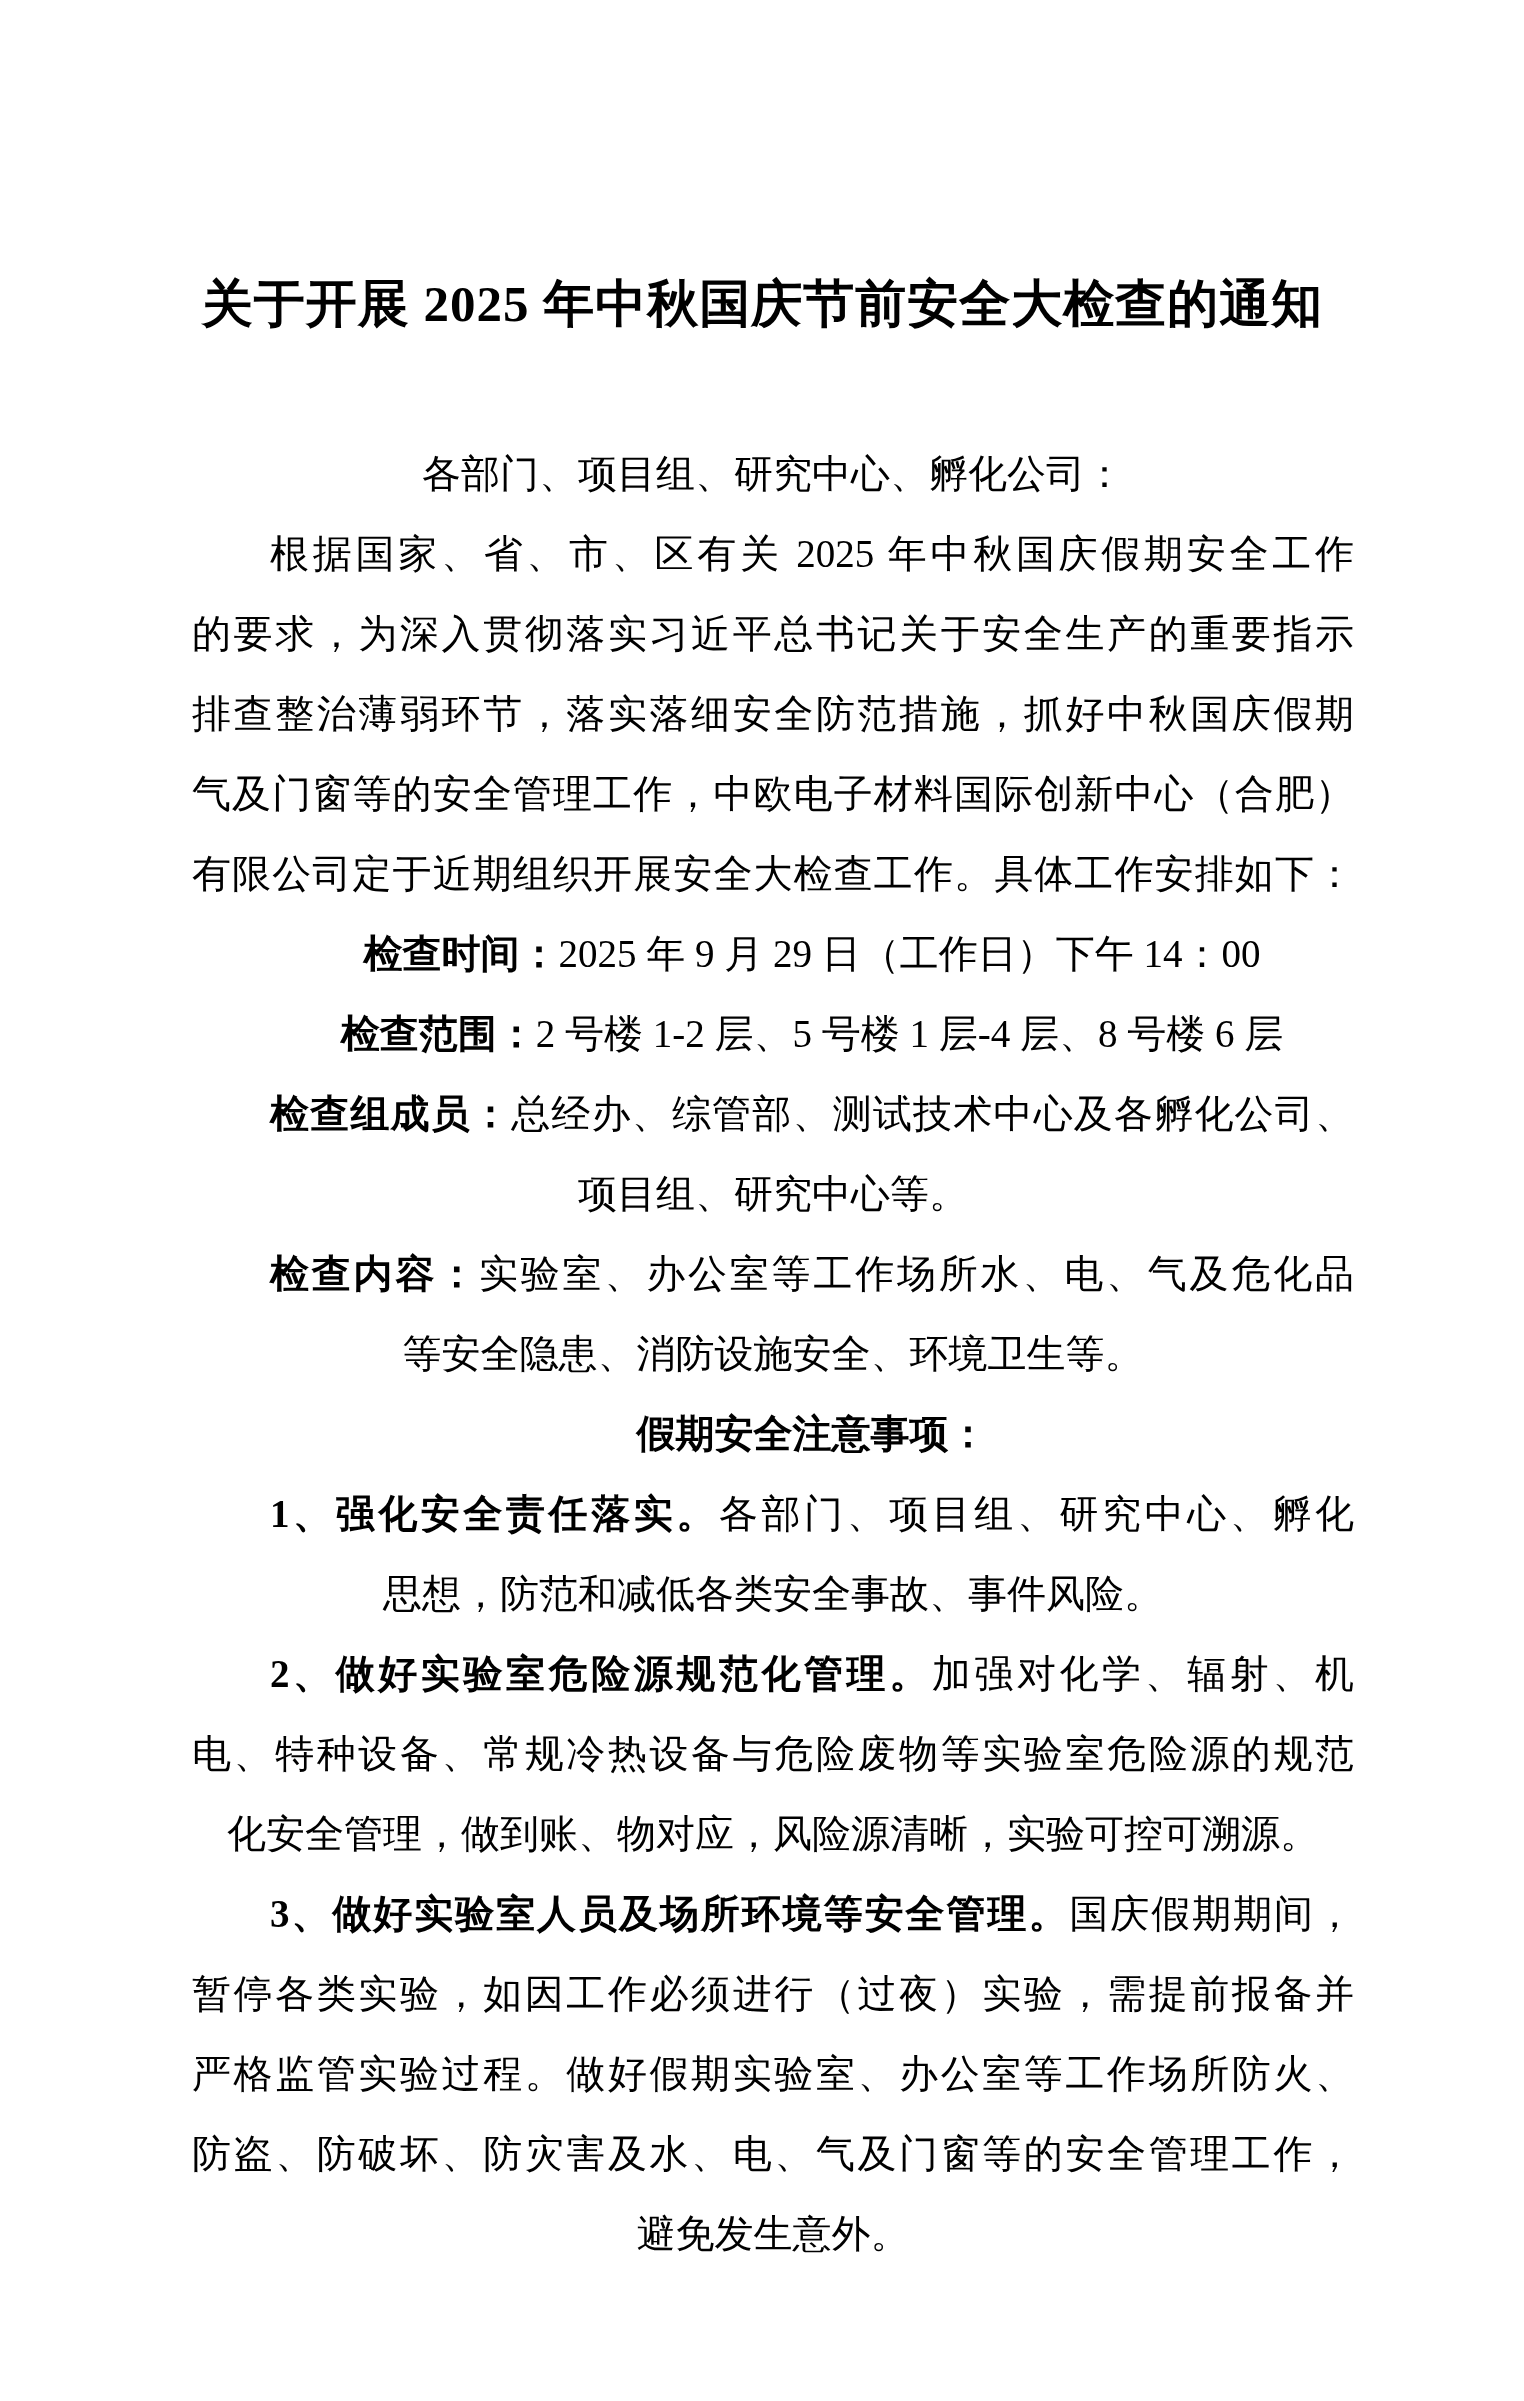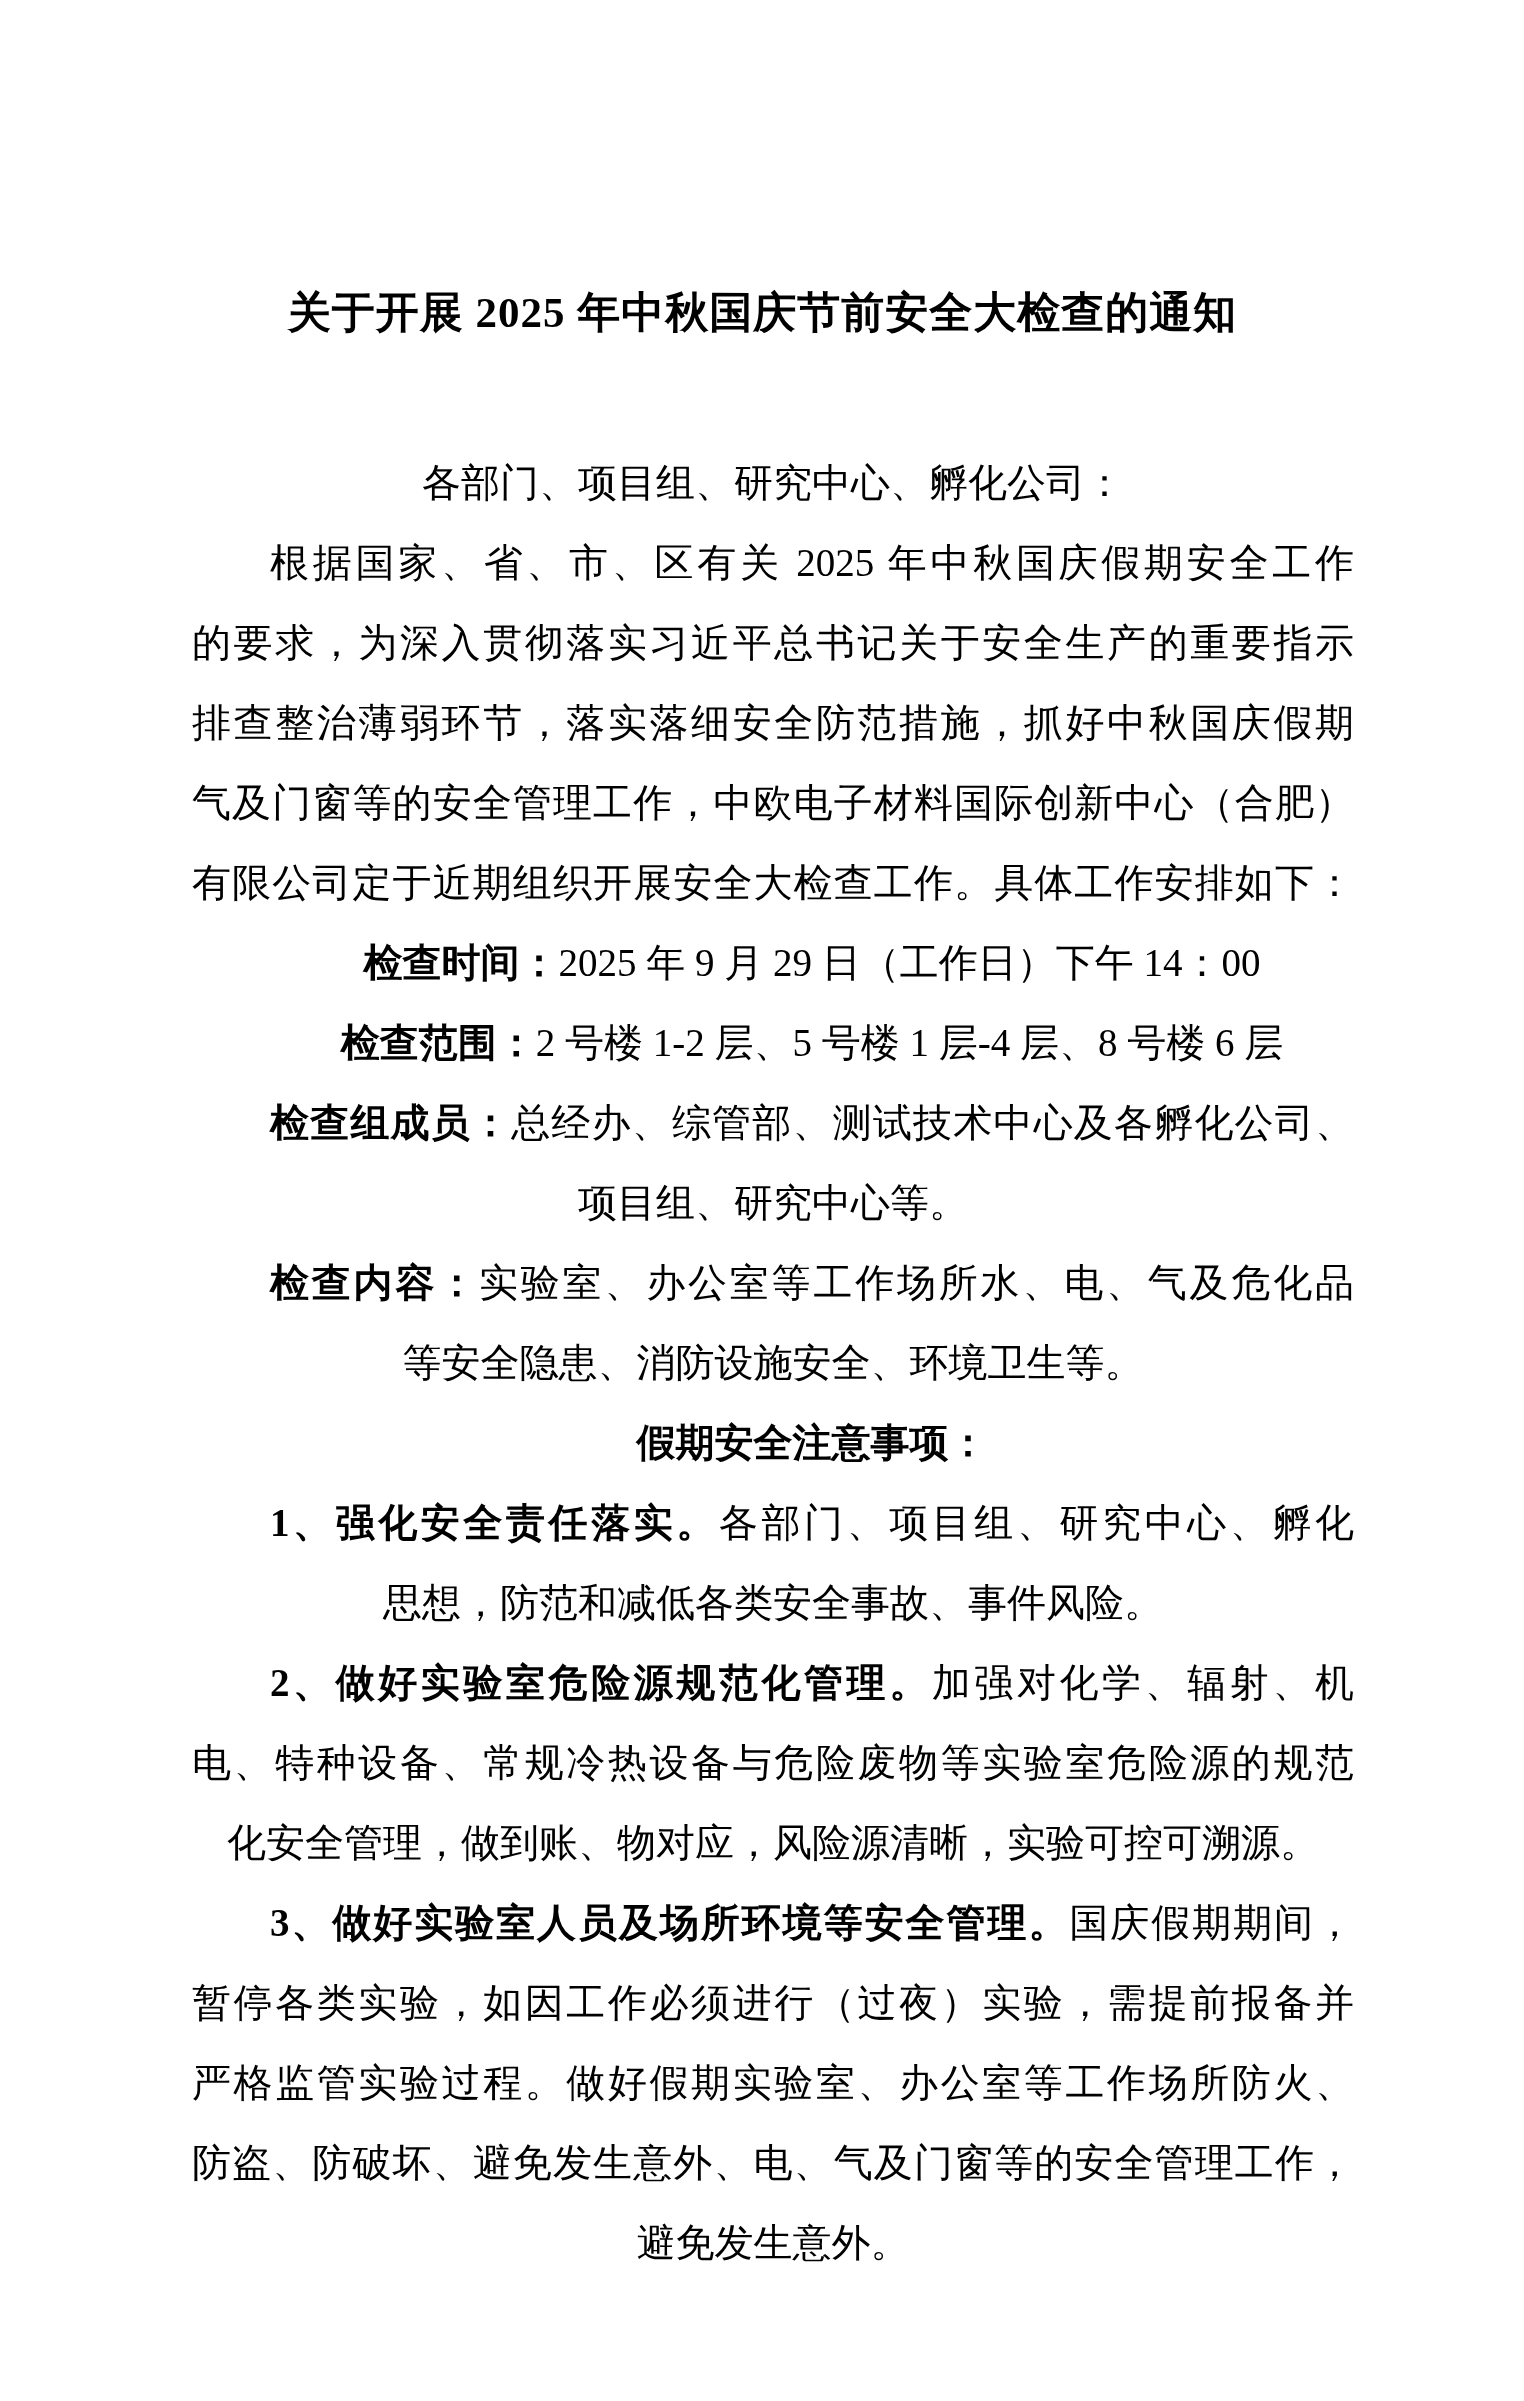--- a/index.html
+++ b/index.html
@@ -10,26 +10,26 @@
   .page {
     position: relative;
     width: 1525px;
     height: 3622px;
     background: #ffffff;
     color: #000000;
     overflow: hidden;
     font-family: "Liberation Serif", "DejaVu Serif", serif;
   }
   .title {
-    margin: 13px;
+    margin: 4px;
     padding-top: 259px;
     height: 82px;
     line-height: 82px;
     text-align: center;
-    font-size: 43px;
+    font-size: 51px;
     font-weight: bold;
     letter-spacing: 1px;
   }
   .doc-body {
     margin: 89px 171px 0 192px;
     font-size: 39px;
   }
   .line {
     height: 80px;
     line-height: 80px;
@@ -68,18 +68,18 @@
       <div class="line"><span>等安全隐患、消防设施安全、环境卫生等。</span></div>
       <div class="line indent"><span class="b">假期安全注意事项：</span></div>
       <div class="line indent justify"><span class="b">1、强化安全责任落实。</span><span>各部门、项目组、研究中心、孵化</span></div>
       <div class="line"><span>思想，防范和减低各类安全事故、事件风险。</span></div>
       <div class="line indent justify"><span class="b">2、做好实验室危险源规范化管理。</span><span>加强对化学、辐射、机</span></div>
       <div class="line justify"><span>电、特种设备、常规冷热设备与危险废物等实验室危险源的规范</span></div>
       <div class="line"><span>化安全管理，做到账、物对应，风险源清晰，实验可控可溯源。</span></div>
       <div class="line indent justify"><span class="b">3、做好实验室人员及场所环境等安全管理。</span><span>国庆假期期间，</span></div>
       <div class="line justify"><span>暂停各类实验，如因工作必须进行（过夜）实验，需提前报备并</span></div>
       <div class="line justify"><span>严格监管实验过程。做好假期实验室、办公室等工作场所防火、</span></div>
-      <div class="line justify"><span>防盗、防破坏、避免发生意外、电、气及门窗等的安全管理工作，</span></div>
+      <div class="line justify"><span>防盗、防破坏、防灾害及水、电、气及门窗等的安全管理工作，</span></div>
       <div class="line"><span>避免发生意外。</span></div>
     </div>
 
 </div>
 
 
 </body></html>

